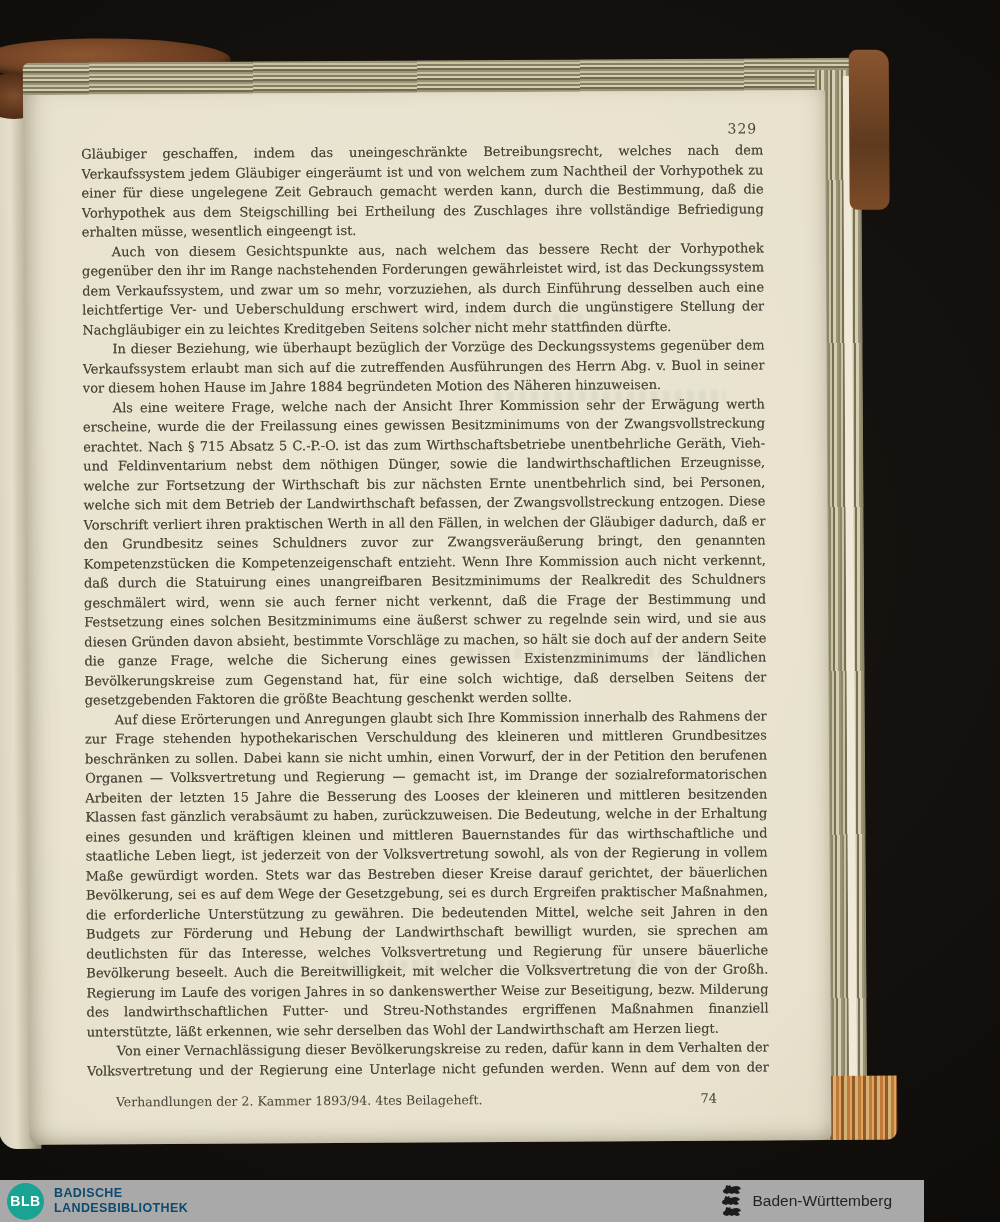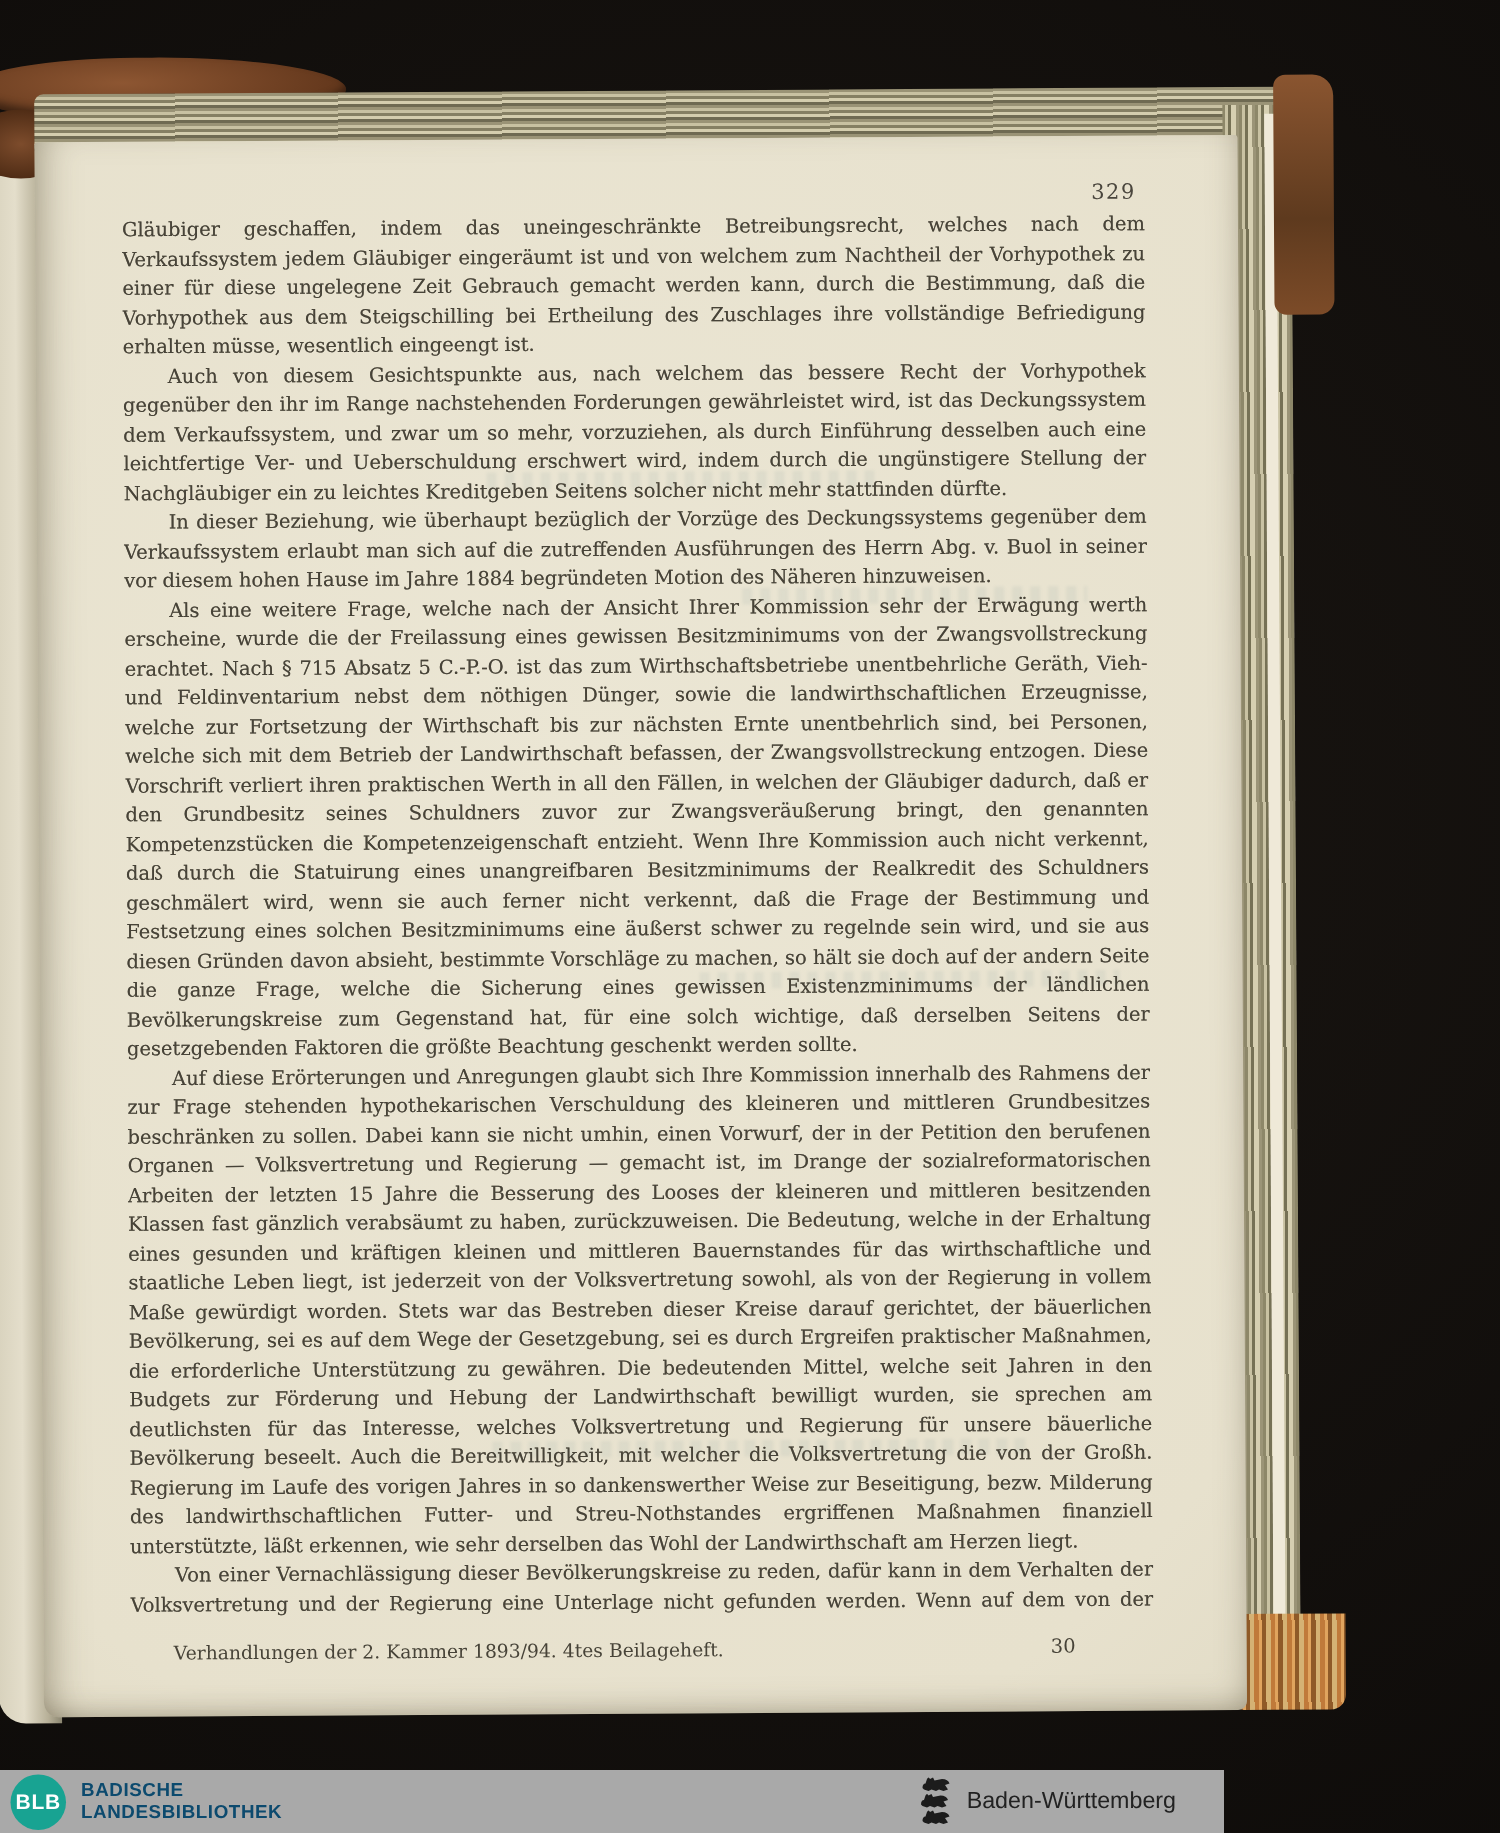--- a/index.html
+++ b/index.html
@@ -80,21 +80,21 @@
   .g3 { left:440px; top:556px; width:280px; height:11px; }
   .g4 { left:300px; top:868px; width:360px; height:11px; }
 
   .sigline { position:absolute; left:58px; top:1000px; width:682px;
     display:flex; justify-content:space-between;
     font-size:12.5px; color:#474338; }
   .sigline .sig-text { margin-left:2.3em; }
   .sigline .sheet-num { margin-right:52px; font-size:13px; }
 
   
-  .footer-bar { position:absolute; left:0; bottom:0; width:816px; height:42px;
+  .footer-bar { position:absolute; left:0; bottom:0; width:924px; height:42px;
     background:#a9a9a9; display:flex; align-items:center; justify-content:space-between;
     font-family:"Liberation Sans", sans-serif;
   }
   .brand-left { display:flex; align-items:center; gap:10px; padding-left:7px; }
   .blb-circle { width:37px; height:37px; border-radius:50%; background:#18a392;
     display:flex; align-items:center; justify-content:center;
     color:#ffffff; font-weight:bold; font-size:14px; letter-spacing:.5px; }
   .lib-name { color:#0c4a6e; font-weight:bold; font-size:12.5px; line-height:1.18; letter-spacing:.4px; }
   .brand-right { display:flex; align-items:center; gap:9px; padding-right:32px; }
   .lions { display:block; }
@@ -128,21 +128,21 @@
         <p><span>Auch von diesem Gesichtspunkte aus, nach welchem das bessere Recht der Vorhypothek gegenüber den ihr im Range nachstehenden Forderungen gewährleistet wird, ist das Deckungssystem dem Verkaufssystem, und zwar um so mehr, vorzuziehen, als durch Einführung desselben auch eine leichtfertige Ver- und Ueberschuldung erschwert wird, indem durch die ungünstigere Stellung der Nachgläubiger ein zu leichtes Kreditgeben Seitens solcher nicht mehr stattfinden dürfte.</span></p>
         <p>In dieser Beziehung, wie überhaupt bezüglich der Vorzüge des Deckungssystems gegenüber dem Verkaufssystem erlaubt man sich auf die zutreffenden Ausführungen des Herrn Abg. v. Buol in seiner vor diesem hohen Hause im Jahre 1884 begründeten Motion des Näheren hinzuweisen.</p>
         <p>Als eine weitere Frage, welche nach der Ansicht Ihrer Kommission sehr der Erwägung werth erscheine, wurde die der Freilassung eines gewissen Besitzminimums von der Zwangsvollstreckung erachtet. Nach § 715 Absatz 5 C.-P.-O. ist das zum Wirthschaftsbetriebe unentbehrliche Geräth, Vieh- und Feldinventarium nebst dem nöthigen Dünger, sowie die landwirthschaftlichen Erzeugnisse, welche zur Fortsetzung der Wirthschaft bis zur nächsten Ernte unentbehrlich sind, bei Personen, welche sich mit dem Betrieb der Landwirthschaft befassen, der Zwangsvollstreckung entzogen. Diese Vorschrift verliert ihren praktischen Werth in all den Fällen, in welchen der Gläubiger dadurch, daß er den Grundbesitz seines Schuldners zuvor zur Zwangsveräußerung bringt, den genannten Kompetenzstücken die Kompetenzeigenschaft entzieht. Wenn Ihre Kommission auch nicht verkennt, daß durch die Statuirung eines unangreifbaren Besitzminimums der Realkredit des Schuldners geschmälert wird, wenn sie auch ferner nicht verkennt, daß die Frage der Bestimmung und Festsetzung eines solchen Besitzminimums eine äußerst schwer zu regelnde sein wird, und sie aus diesen Gründen davon absieht, bestimmte Vorschläge zu machen, so hält sie doch auf der andern Seite die ganze Frage, welche die Sicherung eines gewissen Existenzminimums der ländlichen Bevölkerungskreise zum Gegenstand hat, für eine solch wichtige, daß derselben Seitens der gesetzgebenden Faktoren die größte Beachtung geschenkt werden sollte.</p>
         <p>Auf diese Erörterungen und Anregungen glaubt sich Ihre Kommission innerhalb des Rahmens der zur Frage stehenden hypothekarischen Verschuldung des kleineren und mittleren Grundbesitzes beschränken zu sollen. Dabei kann sie nicht umhin, einen Vorwurf, der in der Petition den berufenen Organen — Volksvertretung und Regierung — gemacht ist, im Drange der sozialreformatorischen Arbeiten der letzten 15 Jahre die Besserung des Looses der kleineren und mittleren besitzenden Klassen fast gänzlich verabsäumt zu haben, zurückzuweisen. Die Bedeutung, welche in der Erhaltung eines gesunden und kräftigen kleinen und mittleren Bauernstandes für das wirthschaftliche und staatliche Leben liegt, ist jederzeit von der Volksvertretung sowohl, als von der Regierung in vollem Maße gewürdigt worden. Stets war das Bestreben dieser Kreise darauf gerichtet, der bäuerlichen Bevölkerung, sei es auf dem Wege der Gesetzgebung, sei es durch Ergreifen praktischer Maßnahmen, die erforderliche Unterstützung zu gewähren. Die bedeutenden Mittel, welche seit Jahren in den Budgets zur Förderung und Hebung der Landwirthschaft bewilligt wurden, sie sprechen am deutlichsten für das Interesse, welches Volksvertretung und Regierung für unsere bäuerliche Bevölkerung beseelt. Auch die Bereitwilligkeit, mit welcher die Volksvertretung die von der Großh. Regierung im Laufe des vorigen Jahres in so dankenswerther Weise zur Beseitigung, bezw. Milderung des landwirthschaftlichen Futter- und Streu-Nothstandes ergriffenen Maßnahmen finanziell unterstützte, läßt erkennen, wie sehr derselben das Wohl der Landwirthschaft am Herzen liegt.</p>
         <p>Von einer Vernachlässigung dieser Bevölkerungskreise zu reden, dafür kann in dem Verhalten der Volksvertretung und der Regierung eine Unterlage nicht gefunden werden. Wenn auf dem von der Petition vorgezeigten, nicht klaren Weg die Gesetzgebung bis jetzt noch nichts geleistet hat, so kann nach den bereits gemachten Ausführungen darin ein nur zu billigendes Verfahren erblickt werden.</p>
 
       </div>
 
       <div class="sigline">
         <span class="sig-text">Verhandlungen der 2. Kammer 1893/94.  4tes Beilageheft.</span>
-        <span class="sheet-num">30</span>
+        <span class="sheet-num">74</span>
       </div>
     </div>
   </div>
 
   <div class="footer-bar">
     <div class="brand-left">
       <div class="blb-circle">BLB</div>
       <div class="lib-name">
         <div>BADISCHE</div>
         <div>LANDESBIBLIOTHEK</div>

